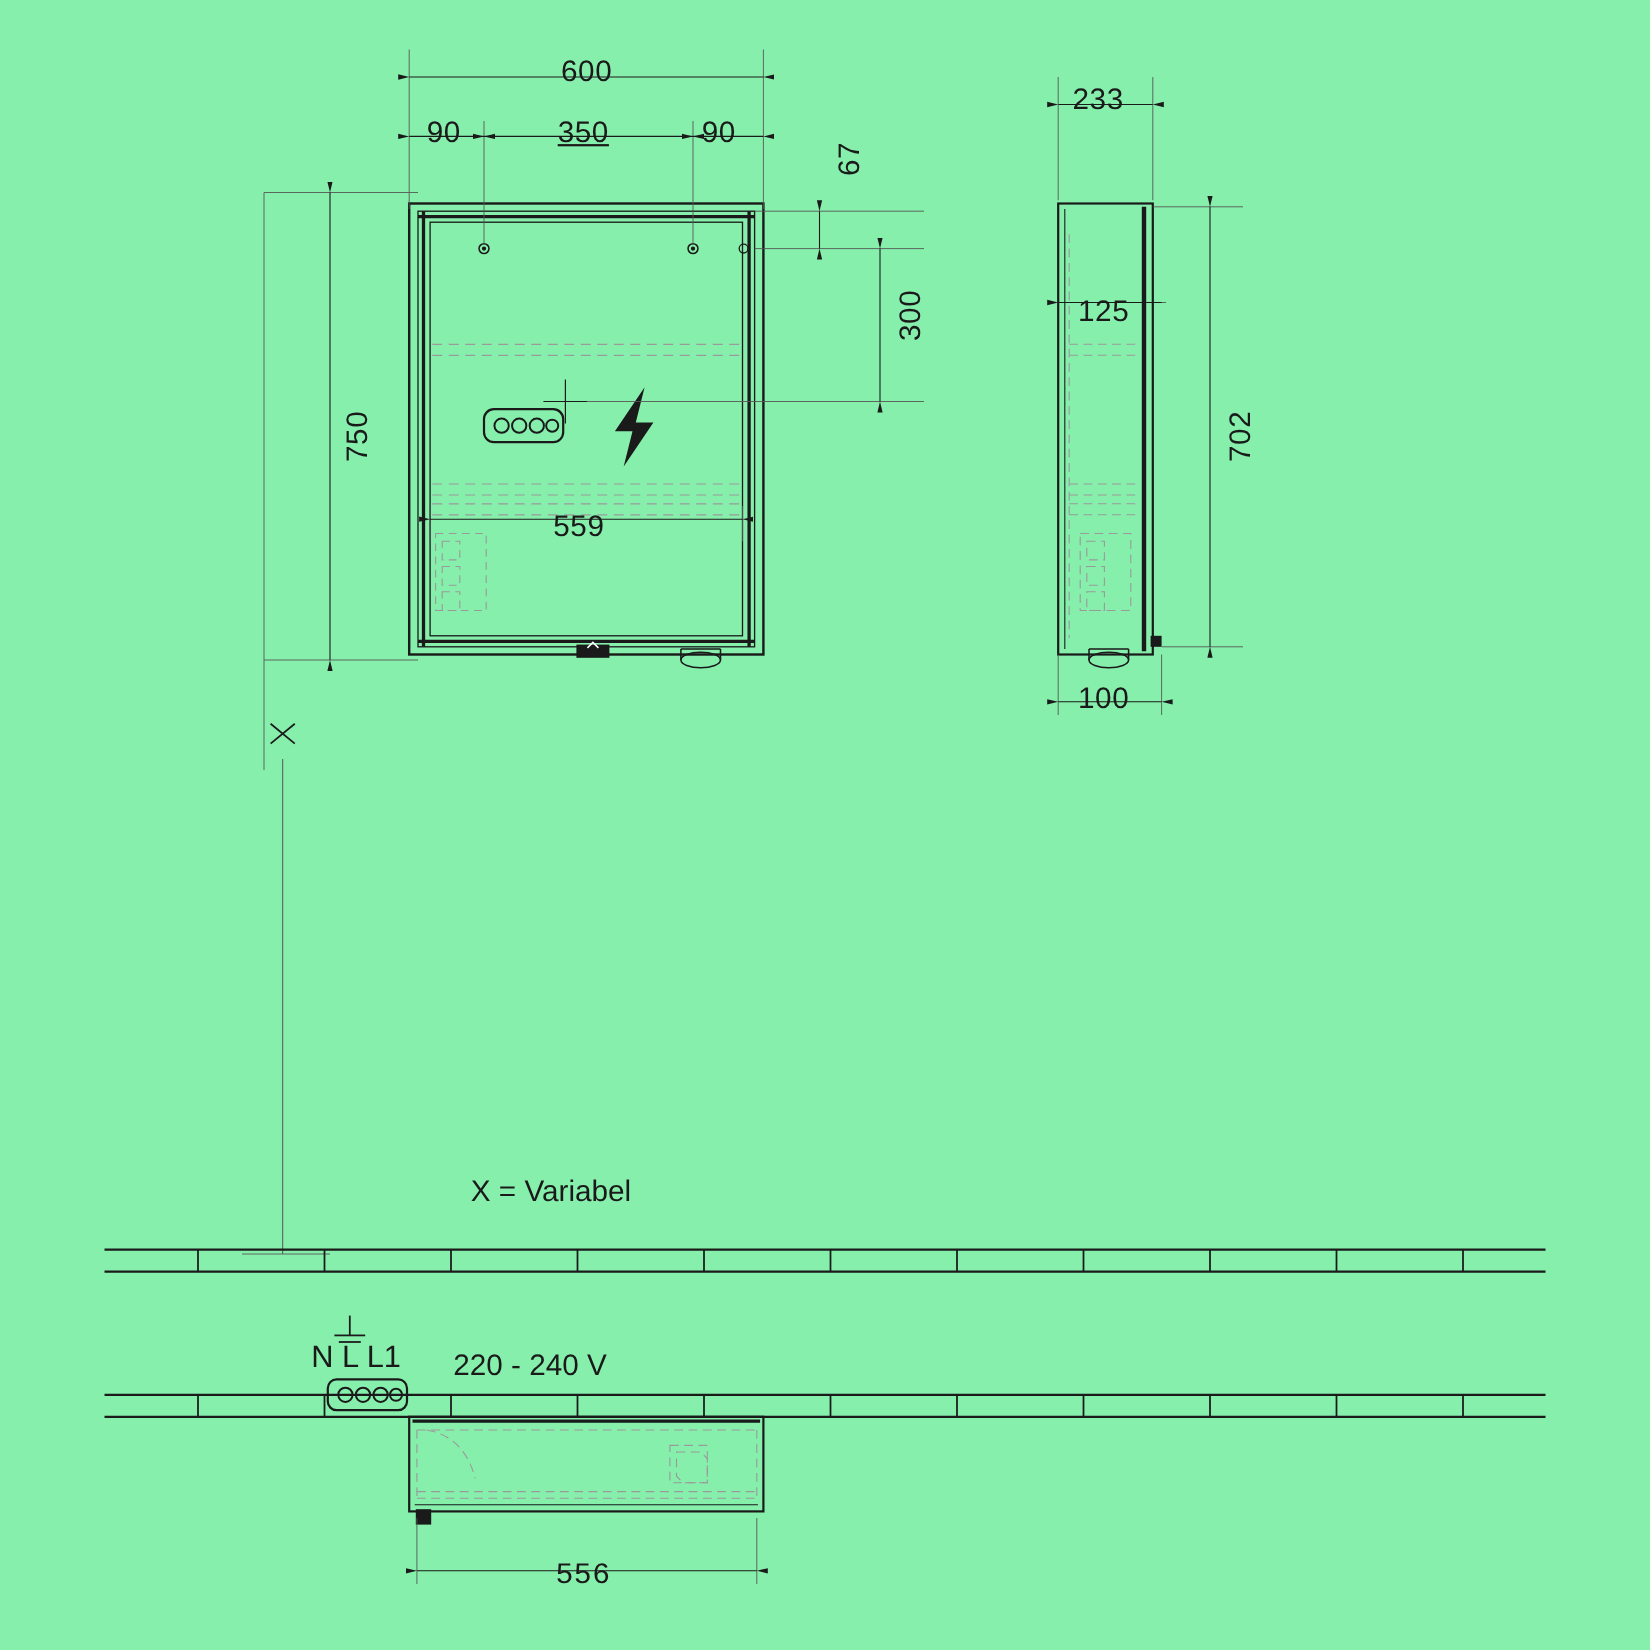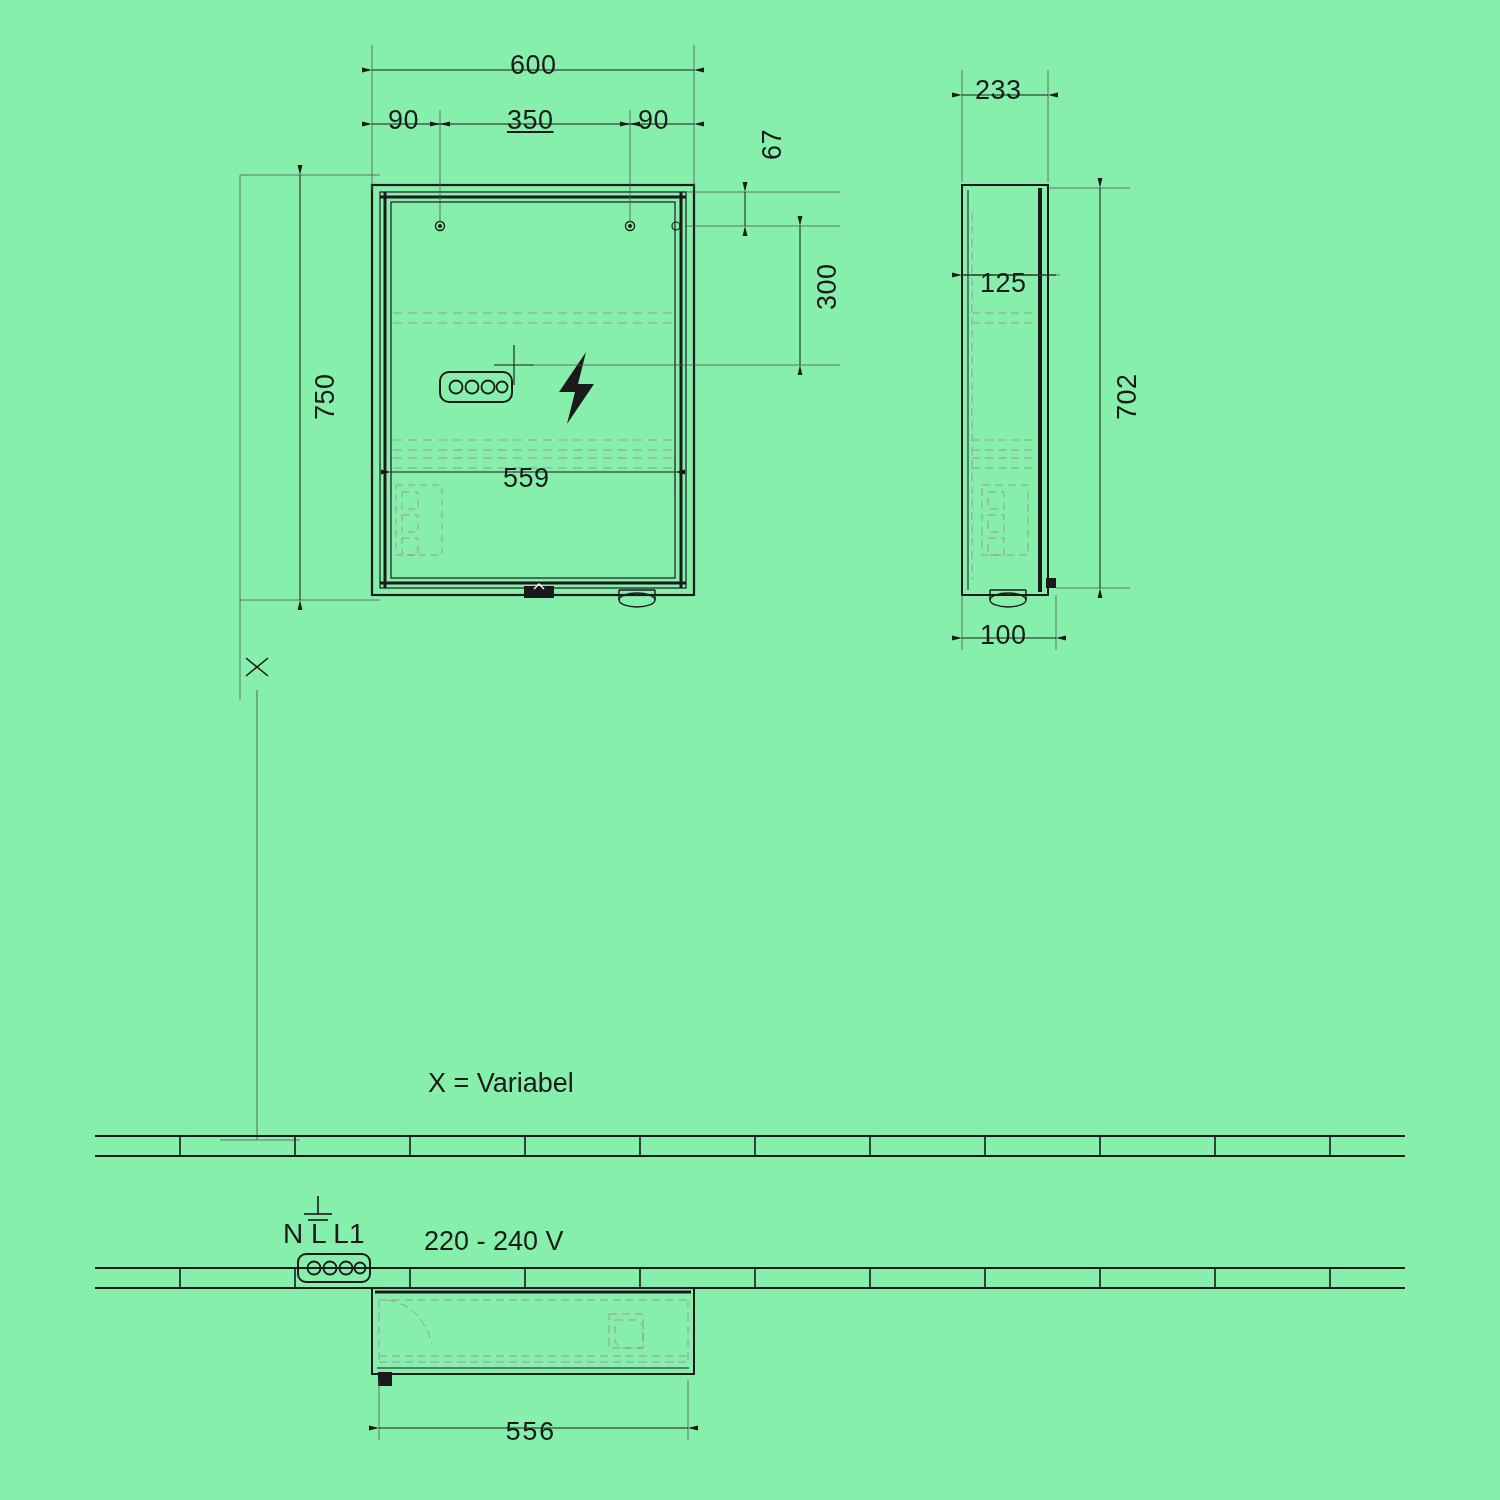--- a/index.html
+++ b/index.html
@@ -303,16 +303,16 @@
   <div class="dimtext" style="left:503px; top:463px;">559</div>
 
   <div class="dimtext" style="left:975px; top:75px;">233</div>
   <div class="dimtext" style="left:980px; top:268px;">125</div>
   <div class="dimtext vert" style="left:1112px; top:420px; transform:rotate(-90deg);">702</div>
   <div class="dimtext" style="left:980px; top:620px;">100</div>
 
   <div class="dimtext" style="left:505px; top:1418px;font-family:Liberation Mono, monospace;">556</div>
 
   <div class="note" style="left:428px; top:1068px;">X = Variabel</div>
-  <div class="note" style="left:424px; top:1226px;text-align:center;">220 - 240 V</div>
+  <div class="note" style="left:412px; top:1226px;text-align:center;">220 - 240 V</div>
   <div class="termlabel" style="left:283px; top:1218px;">N    L  L1</div>
 
 </div>
 
 </body></html>

